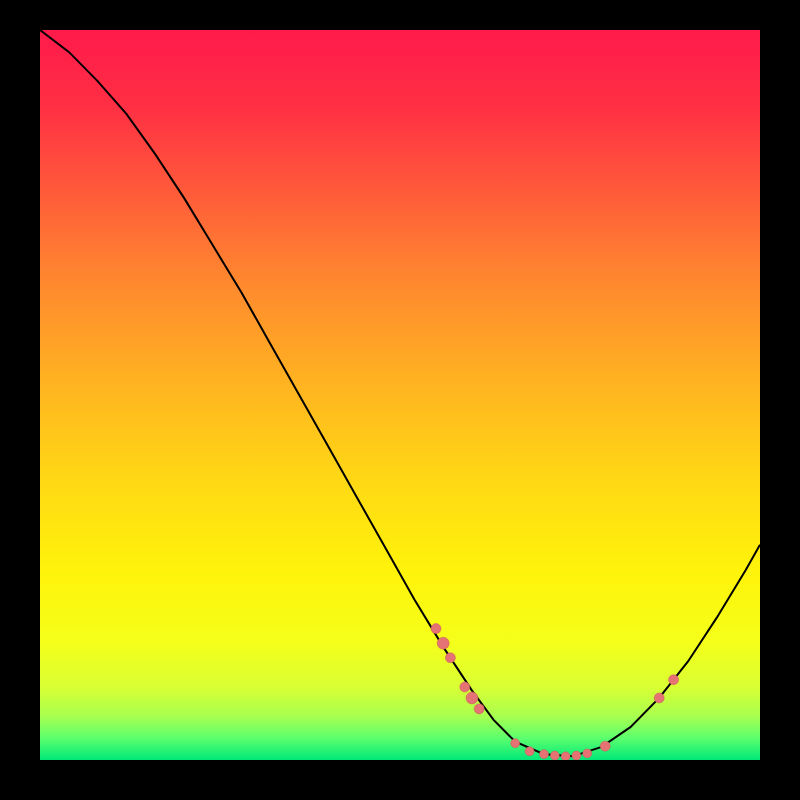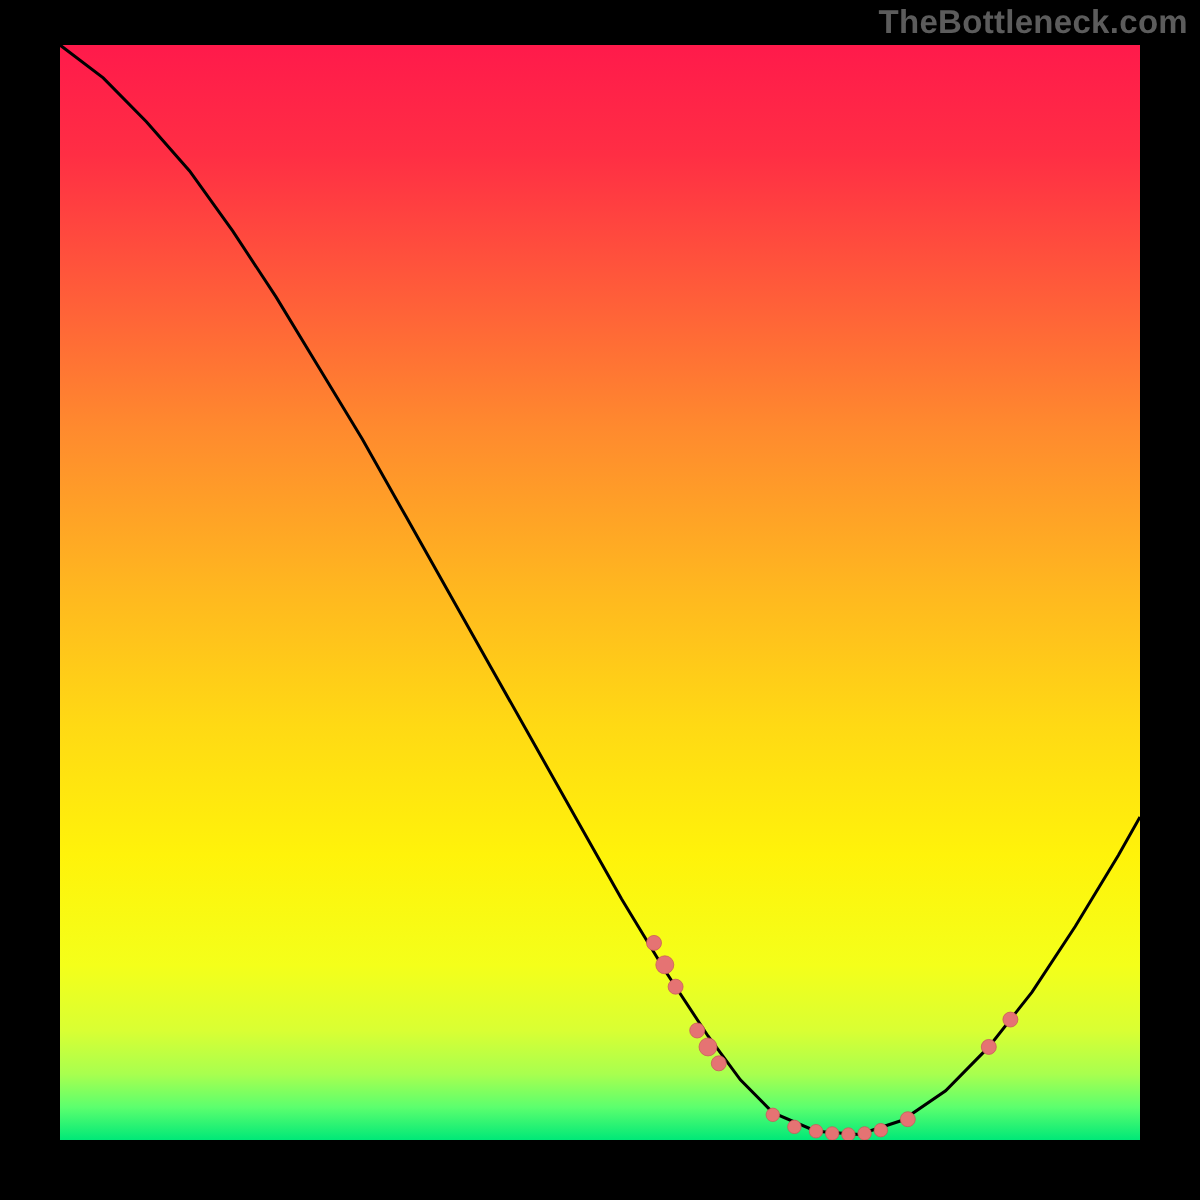--- a/index.html
+++ b/index.html
@@ -36,21 +36,20 @@
     height: 730px;
   }
   svg {
     display: block;
   }
 </style>
 </head>
 <body>
 <div class="frame">
 
-  <div class="watermark">TheBottleneck.com</div>
 
   <div class="plot-area">
     <svg id="chart-svg" width="720" height="730" viewBox="0 0 720 730">
       <defs>
         <linearGradient id="bg-grad" x1="0" y1="0" x2="0" y2="1">
 
         <stop offset="0%" stop-color="#ff1a4b"></stop>
             <stop offset="10%" stop-color="#ff2e44"></stop>
             <stop offset="22%" stop-color="#ff5a3a"></stop>
             <stop offset="35%" stop-color="#ff8a2e"></stop>

